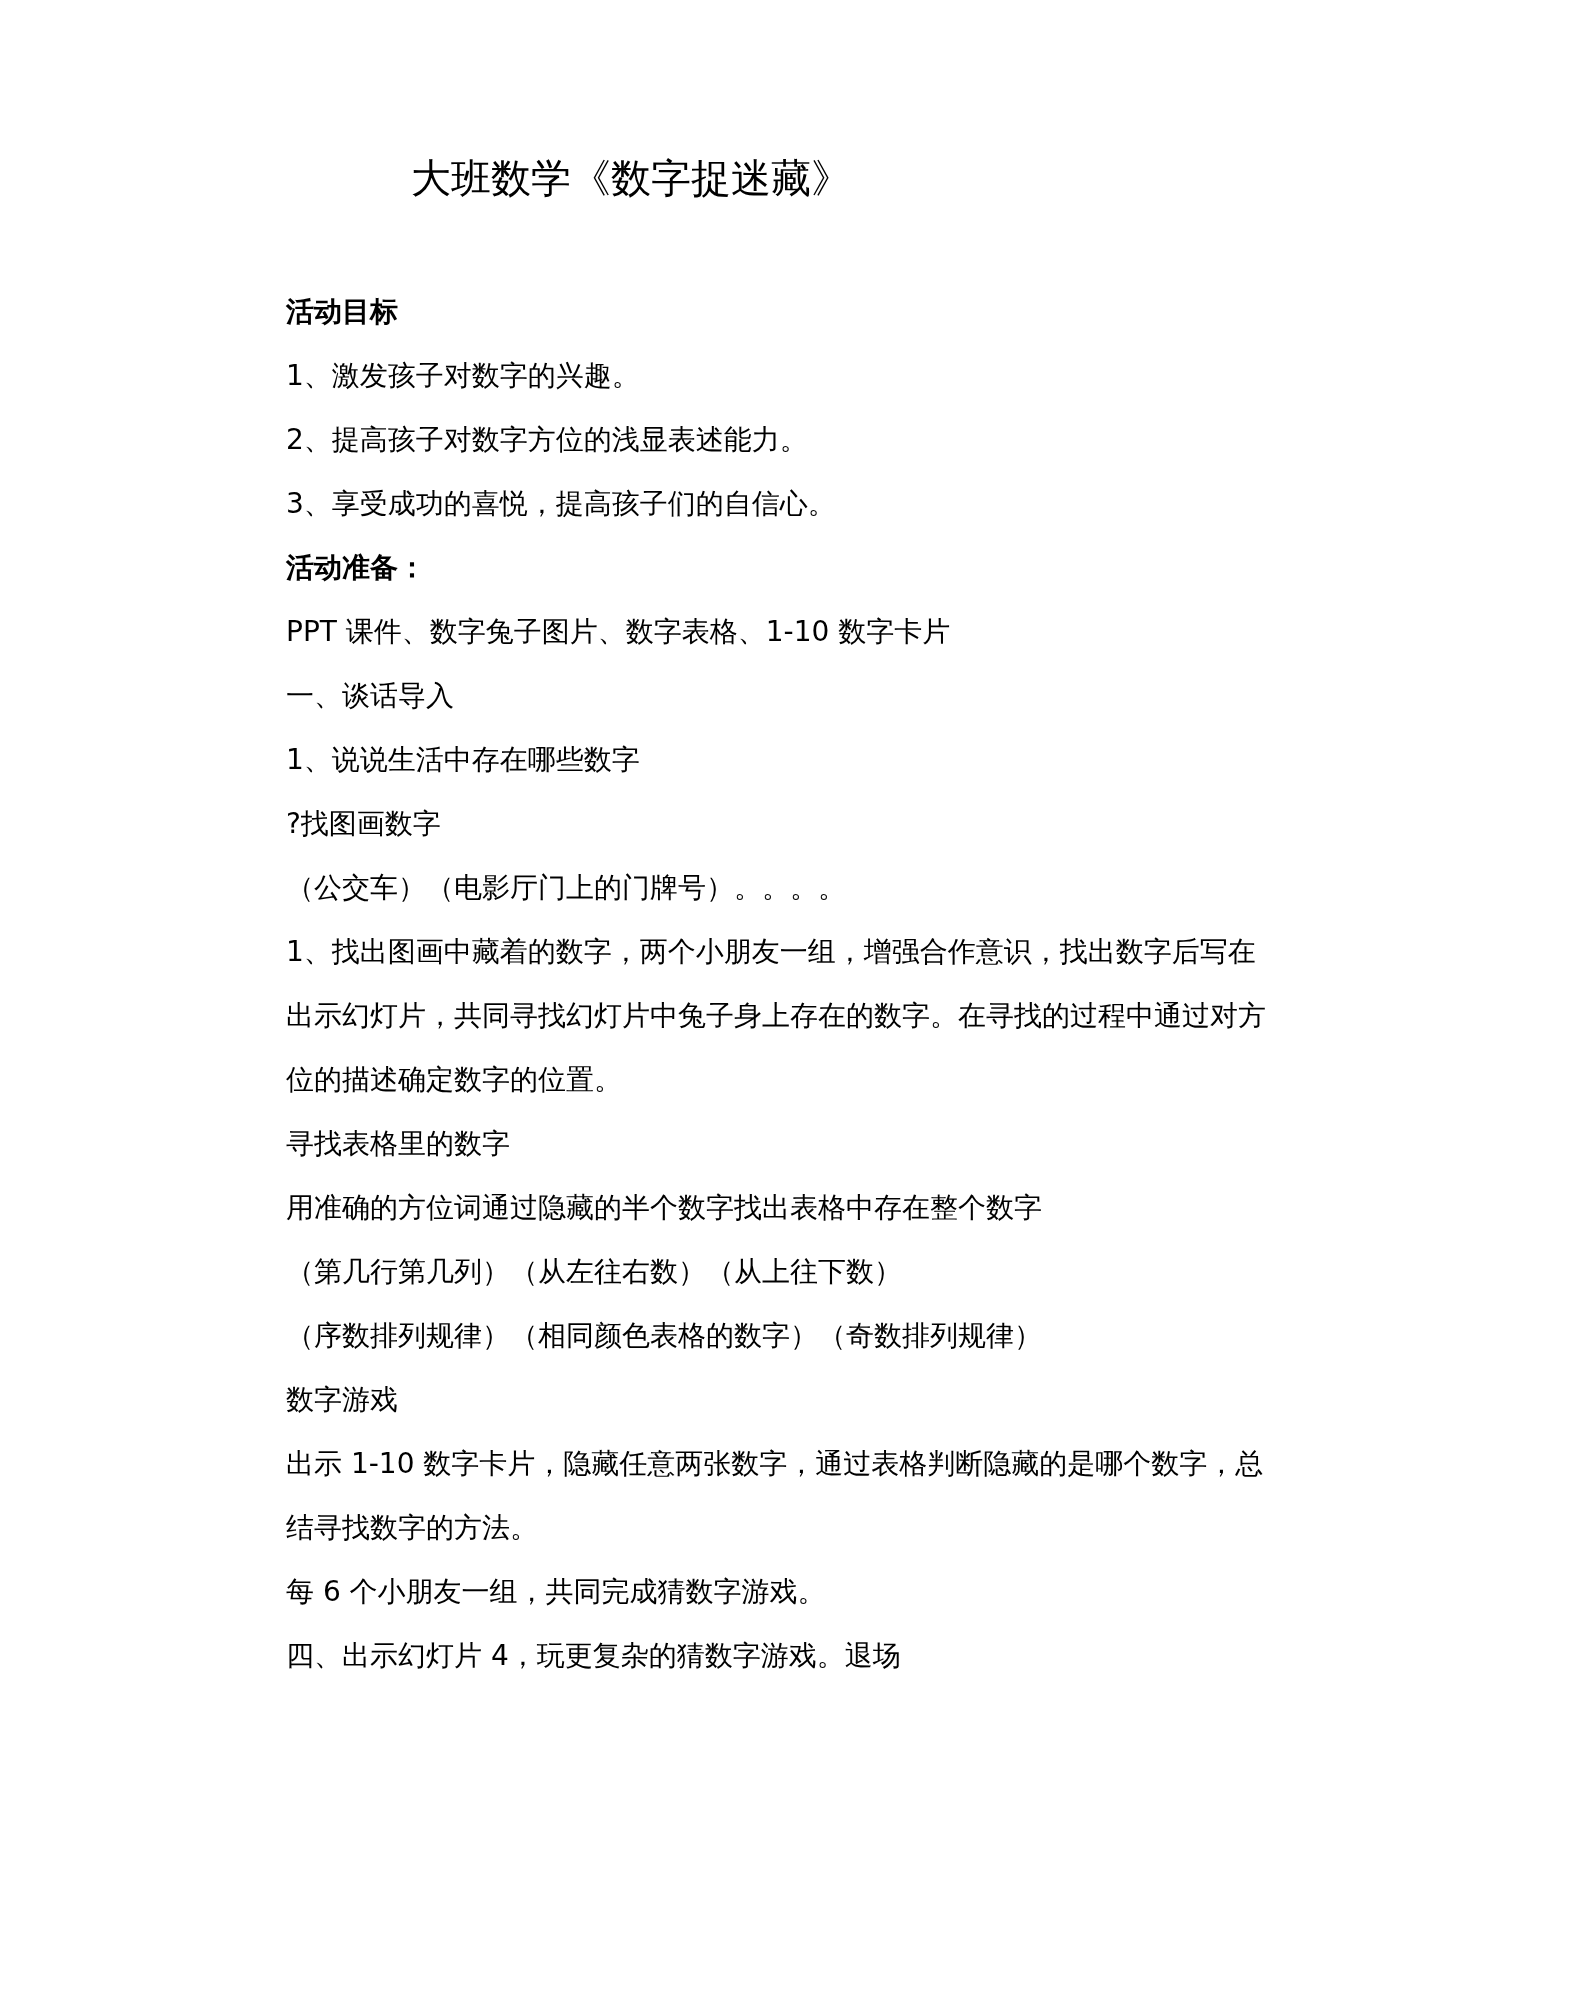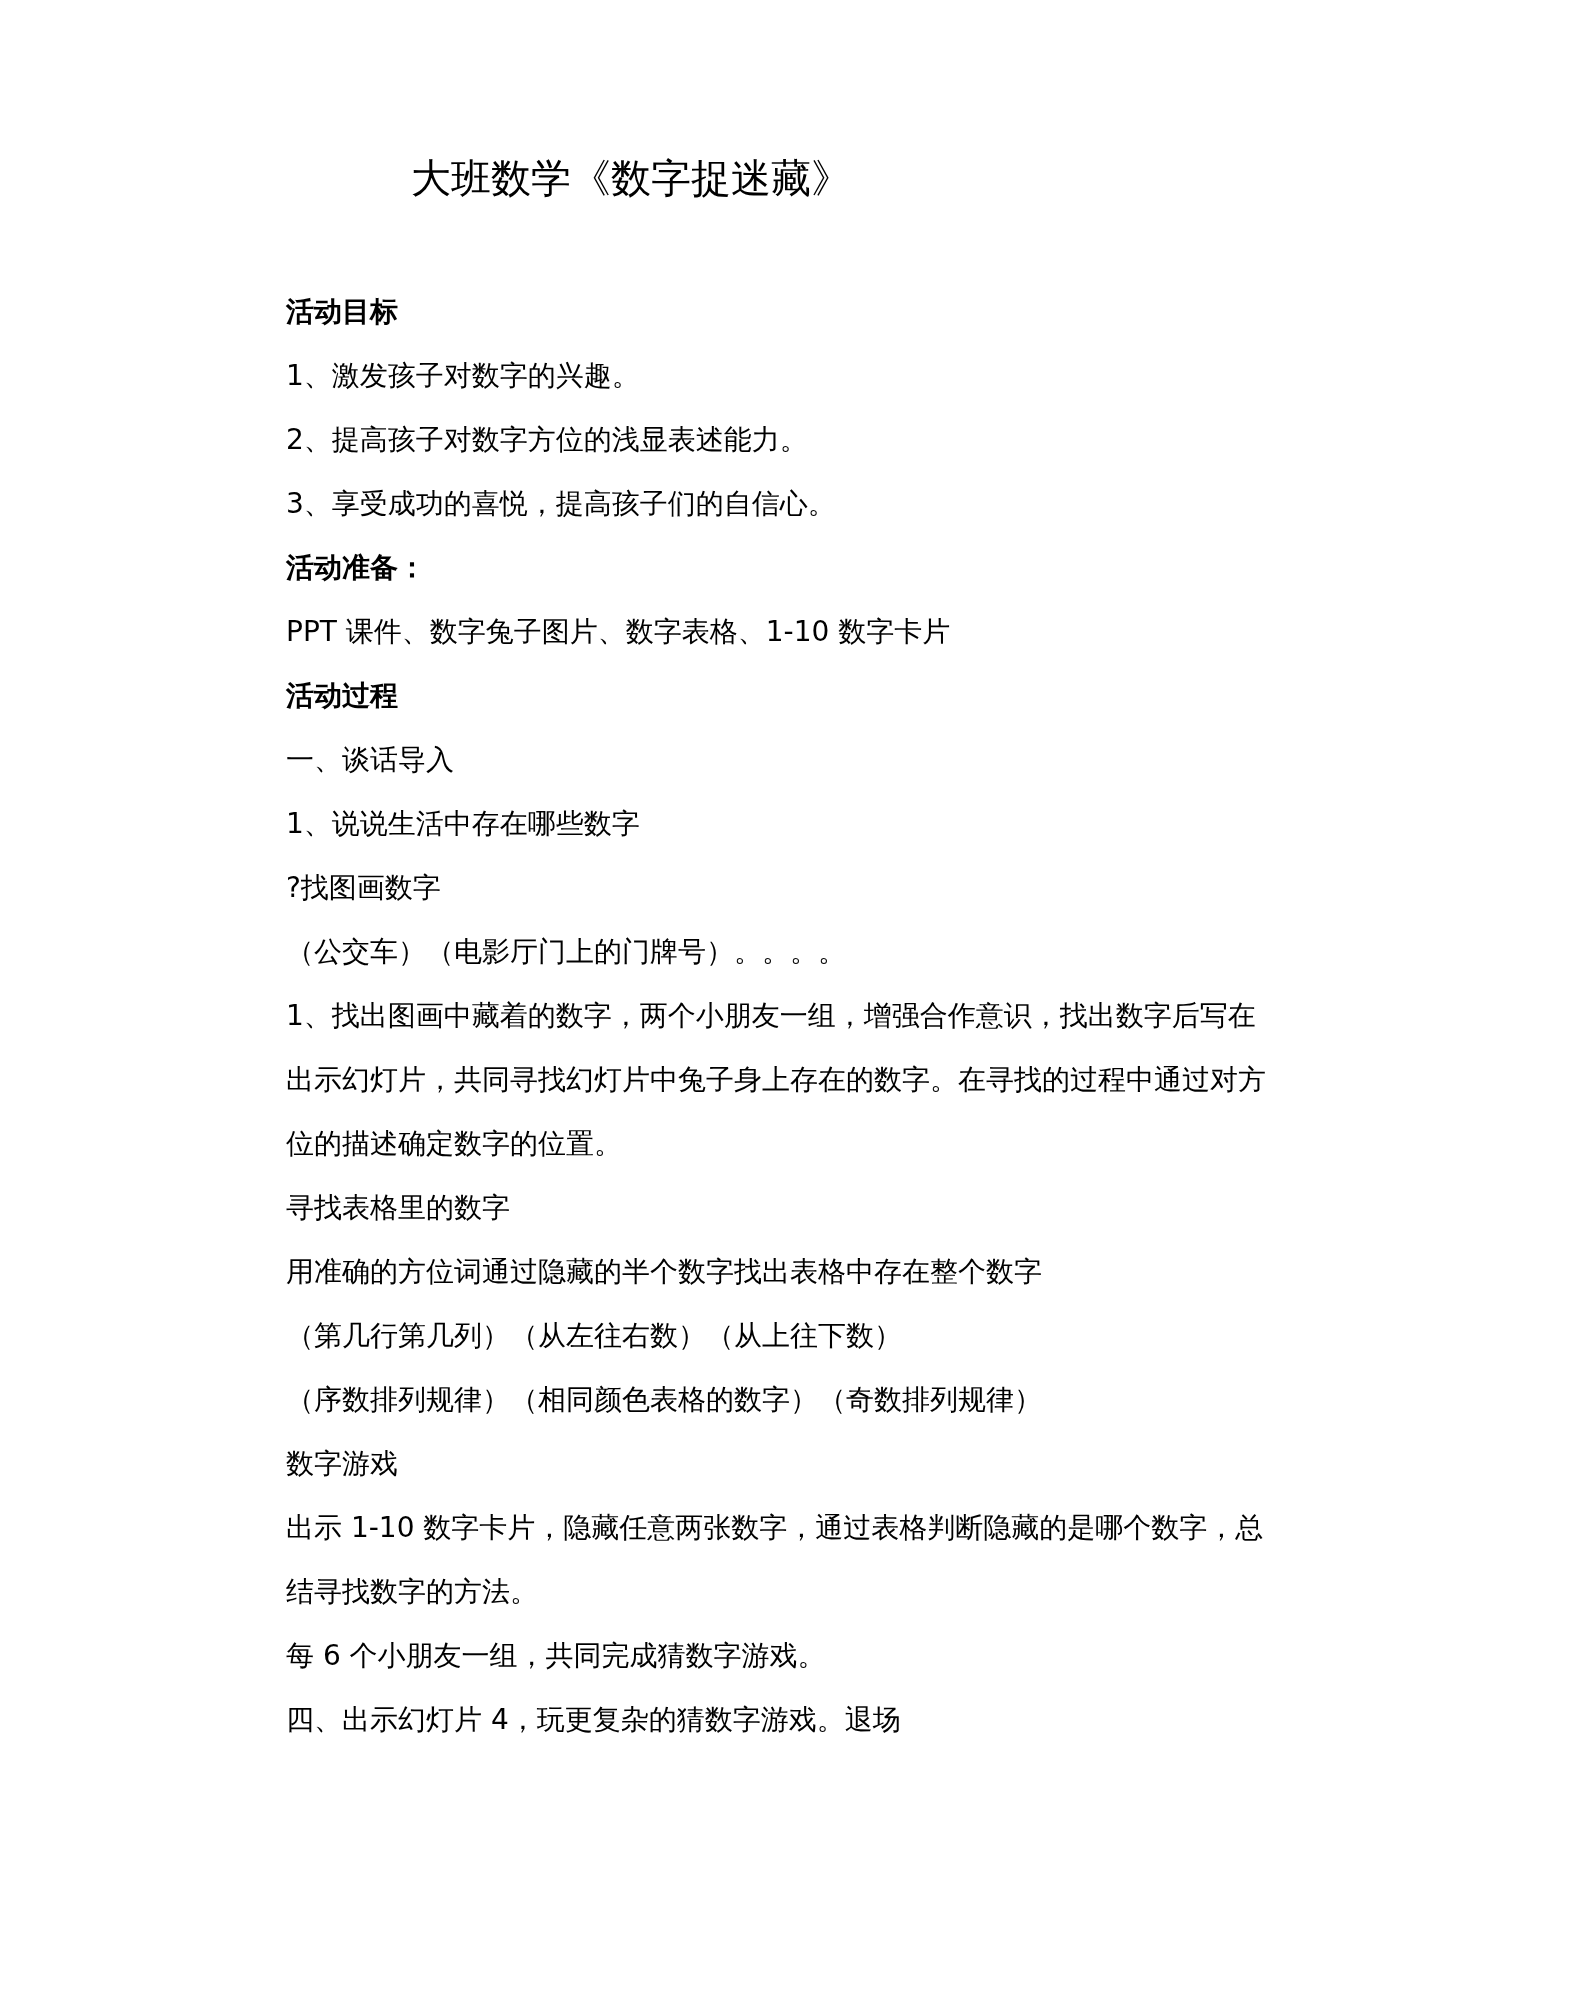--- a/index.html
+++ b/index.html
@@ -16,21 +16,20 @@
 
 <div class="title">大班数学《数字捉迷藏》</div>
 
 <div class="content">
   <div class="line heading">活动目标</div>
   <div class="line">1、激发孩子对数字的兴趣。</div>
   <div class="line">2、提高孩子对数字方位的浅显表述能力。</div>
   <div class="line">3、享受成功的喜悦，提高孩子们的自信心。</div>
   <div class="line heading">活动准备：</div>
   <div class="line">PPT 课件、数字兔子图片、数字表格、1-10 数字卡片</div>
-  <div class="line heading">活动过程</div>
   <div class="line">一、谈话导入</div>
   <div class="line">1、说说生活中存在哪些数字</div>
   <div class="line">?找图画数字</div>
   <div class="line">（公交车）（电影厅门上的门牌号）。。。。</div>
   <div class="line">1、找出图画中藏着的数字，两个小朋友一组，增强合作意识，找出数字后写在</div>
   <div class="line">出示幻灯片，共同寻找幻灯片中兔子身上存在的数字。在寻找的过程中通过对方</div>
   <div class="line">位的描述确定数字的位置。</div>
   <div class="line">寻找表格里的数字</div>
   <div class="line">用准确的方位词通过隐藏的半个数字找出表格中存在整个数字</div>
   <div class="line">（第几行第几列）（从左往右数）（从上往下数）</div>

